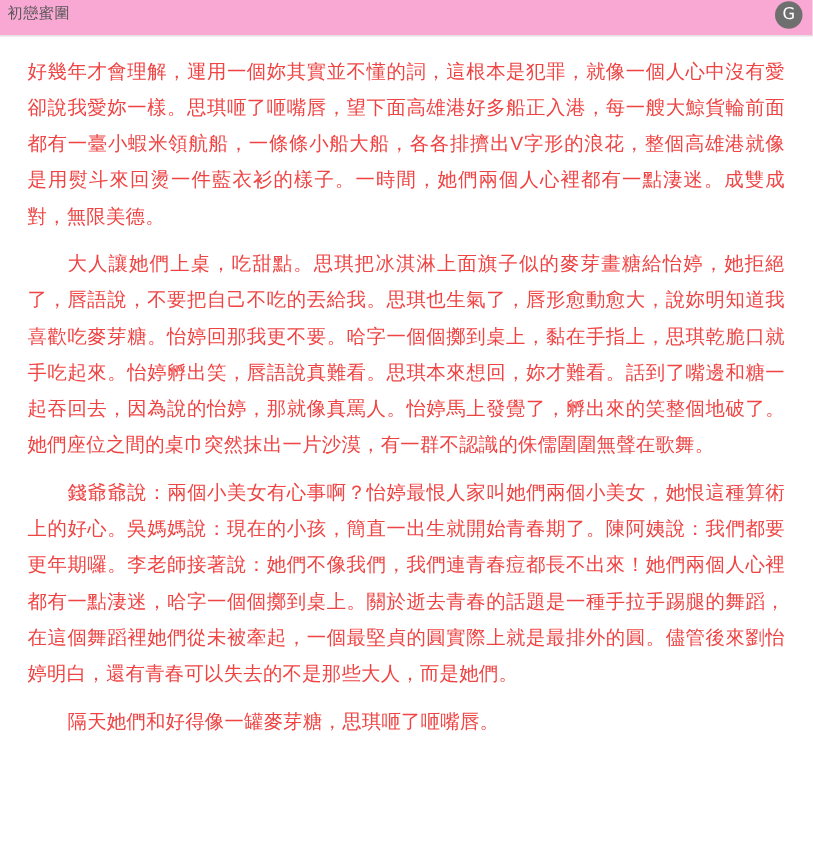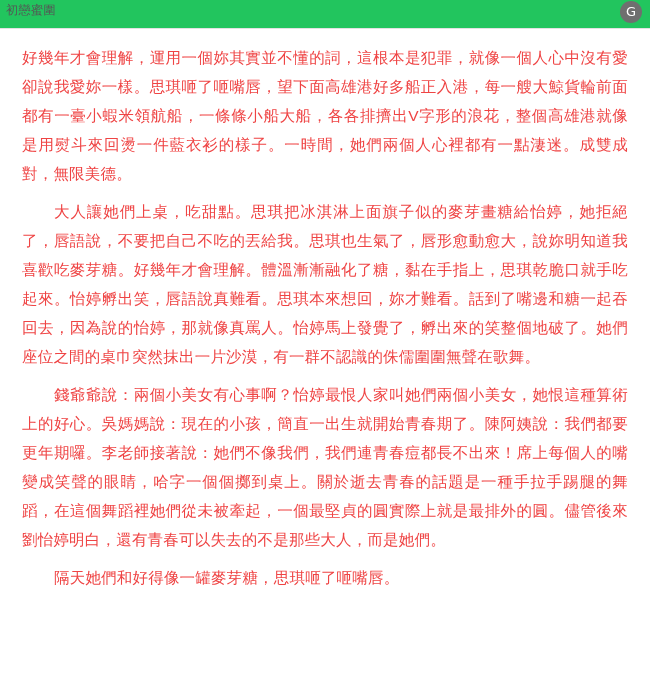--- a/index.html
+++ b/index.html
@@ -16,21 +16,21 @@
   }
   .page {
     position: relative;
     width: 650px;
     height: 684px;
     background: #ffffff;
   }
   .header-bar {
     position: relative;
     height: 28px;
-    background: #22c55e;
+    background: #f9a8d4;
     border-bottom: 1px solid #e2e2e2;
   }
   .header-title {
     position: absolute;
     left: 6px;
     top: 2px;
     font-size: 12px;
     color: #555555;
     letter-spacing: 0.5px;
     font-family: "DejaVu Sans", sans-serif;
@@ -75,18 +75,18 @@
 
 <div class="page">
 
   <div class="header-bar">
     <div class="header-title">初戀蜜圍</div>
     <div class="header-button">G</div>
   </div>
 
   <div class="content">
     <p class="para first">好幾年才會理解，運用一個妳其實並不懂的詞，這根本是犯罪，就像一個人心中沒有愛卻說我愛妳一樣。思琪咂了咂嘴唇，望下面高雄港好多船正入港，每一艘大鯨貨輪前面都有一臺小蝦米領航船，一條條小船大船，各各排擠出V字形的浪花，整個高雄港就像是用熨斗來回燙一件藍衣衫的樣子。一時間，她們兩個人心裡都有一點淒迷。成雙成對，無限美德。</p>
-    <p class="para indent">大人讓她們上桌，吃甜點。思琪把冰淇淋上面旗子似的麥芽畫糖給怡婷，她拒絕了，唇語說，不要把自己不吃的丟給我。思琪也生氣了，唇形愈動愈大，說妳明知道我喜歡吃麥芽糖。好幾年才會理解。體溫漸漸融化了糖，黏在手指上，思琪乾脆口就手吃起來。怡婷孵出笑，唇語說真難看。思琪本來想回，妳才難看。話到了嘴邊和糖一起吞回去，因為說的怡婷，那就像真罵人。怡婷馬上發覺了，孵出來的笑整個地破了。她們座位之間的桌巾突然抹出一片沙漠，有一群不認識的侏儒圍圍無聲在歌舞。</p>
-    <p class="para indent">錢爺爺說：兩個小美女有心事啊？怡婷最恨人家叫她們兩個小美女，她恨這種算術上的好心。吳媽媽說：現在的小孩，簡直一出生就開始青春期了。陳阿姨說：我們都要更年期囉。李老師接著說：她們不像我們，我們連青春痘都長不出來！席上每個人的嘴變成笑聲的眼睛，哈字一個個擲到桌上。關於逝去青春的話題是一種手拉手踢腿的舞蹈，在這個舞蹈裡她們從未被牽起，一個最堅貞的圓實際上就是最排外的圓。儘管後來劉怡婷明白，還有青春可以失去的不是那些大人，而是她們。</p>
+    <p class="para indent">大人讓她們上桌，吃甜點。思琪把冰淇淋上面旗子似的麥芽畫糖給怡婷，她拒絕了，唇語說，不要把自己不吃的丟給我。思琪也生氣了，唇形愈動愈大，說妳明知道我喜歡吃麥芽糖。怡婷回那我更不要。哈字一個個擲到桌上，黏在手指上，思琪乾脆口就手吃起來。怡婷孵出笑，唇語說真難看。思琪本來想回，妳才難看。話到了嘴邊和糖一起吞回去，因為說的怡婷，那就像真罵人。怡婷馬上發覺了，孵出來的笑整個地破了。她們座位之間的桌巾突然抹出一片沙漠，有一群不認識的侏儒圍圍無聲在歌舞。</p>
+    <p class="para indent">錢爺爺說：兩個小美女有心事啊？怡婷最恨人家叫她們兩個小美女，她恨這種算術上的好心。吳媽媽說：現在的小孩，簡直一出生就開始青春期了。陳阿姨說：我們都要更年期囉。李老師接著說：她們不像我們，我們連青春痘都長不出來！她們兩個人心裡都有一點淒迷，哈字一個個擲到桌上。關於逝去青春的話題是一種手拉手踢腿的舞蹈，在這個舞蹈裡她們從未被牽起，一個最堅貞的圓實際上就是最排外的圓。儘管後來劉怡婷明白，還有青春可以失去的不是那些大人，而是她們。</p>
     <p class="para indent">隔天她們和好得像一罐麥芽糖，思琪咂了咂嘴唇。</p>
   </div>
 
 </div>
 
 </body></html>

